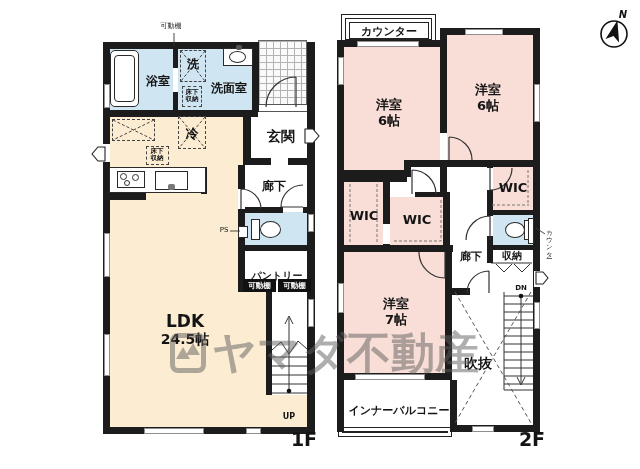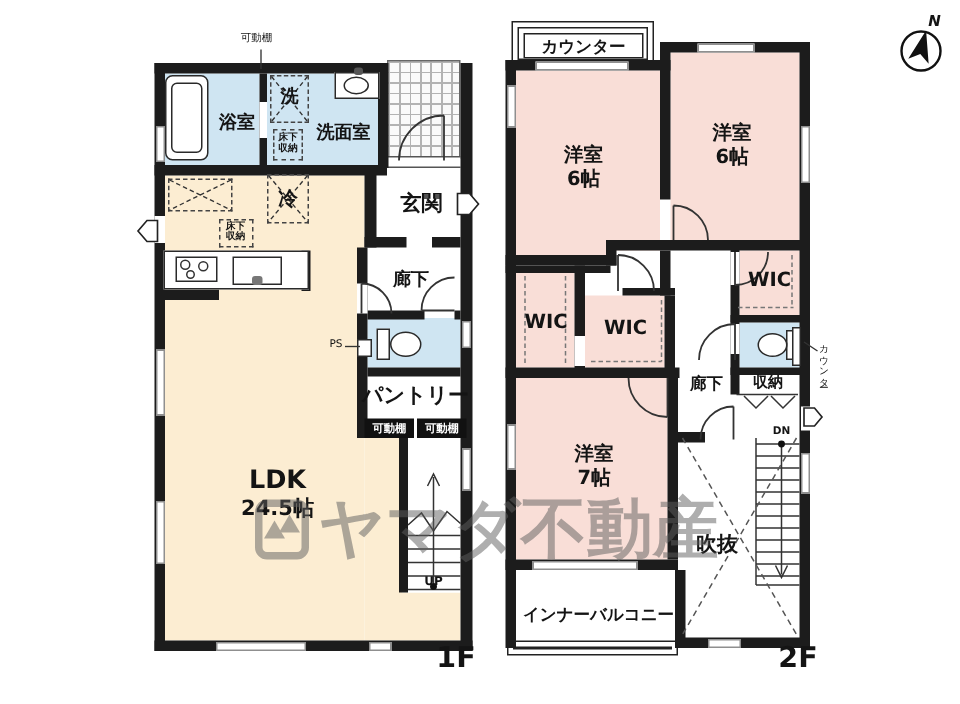--- a/index.html
+++ b/index.html
@@ -222,24 +222,24 @@
   <div class="lbl" style="left:171px;top:26px;font-size:7px;font-weight:400">可動棚</div>
   <div class="lbl" style="left:158px;top:81px;font-size:12px">浴室</div>
   <div class="lbl" style="left:193px;top:64px;font-size:12px">洗</div>
   <div class="lbl wrap" style="left:192px;top:96px;font-size:6.5px">床下収納</div>
   <div class="lbl" style="left:229px;top:88px;font-size:12px">洗面室</div>
   <div class="lbl" style="left:192px;top:133px;font-size:13px">冷</div>
   <div class="lbl wrap" style="left:157px;top:155px;font-size:6.5px">床下収納</div>
   <div class="lbl" style="left:281px;top:136px;font-size:14px">玄関</div>
   <div class="lbl" style="left:274px;top:186px;font-size:12px">廊下</div>
   <div class="lbl" style="left:224px;top:230px;font-size:7px;font-weight:400">PS</div>
-  <div class="lbl" style="left:277px;top:264px;font-size:14px">パントリー</div>
+  <div class="lbl" style="left:277px;top:276px;font-size:10px">パントリー</div>
   <div class="lbl" style="left:185px;top:321px;font-size:17px">LDK</div>
   <div class="lbl" style="left:185px;top:339px;font-size:14px">24.5帖</div>
-  <div class="lbl" style="left:289px;top:388px;font-size:8px">UP</div>
+  <div class="lbl" style="left:289px;top:417px;font-size:8px">UP</div>
   <div class="lbl" style="left:304px;top:439px;font-size:19px;font-weight:700">1F</div>
 
   <div class="lbl" style="left:389px;top:31px;font-size:11px">カウンター</div>
   <div class="lbl" style="left:389px;top:104px;font-size:13px">洋室</div>
   <div class="lbl" style="left:389px;top:120px;font-size:13px">6帖</div>
   <div class="lbl" style="left:488px;top:89px;font-size:13px">洋室</div>
   <div class="lbl" style="left:488px;top:105px;font-size:13px">6帖</div>
   <div class="lbl" style="left:364px;top:215px;font-size:13px">WIC</div>
   <div class="lbl" style="left:417px;top:219px;font-size:13px">WIC</div>
   <div class="lbl" style="left:513px;top:187px;font-size:13px">WIC</div>

